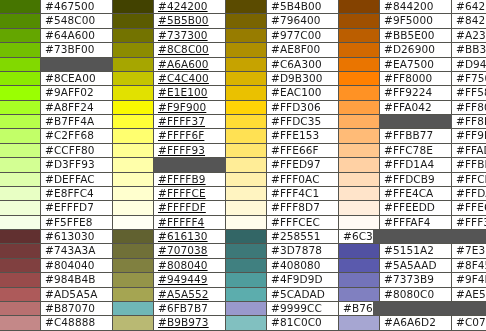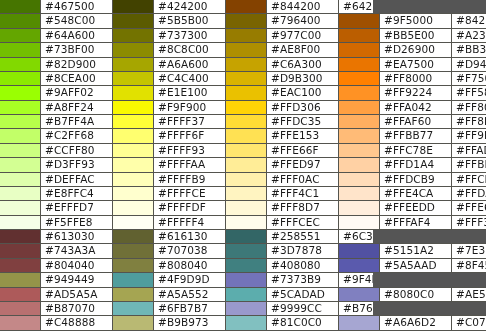--- a/index.html
+++ b/index.html
@@ -37,21 +37,21 @@
   .color-group {
     display: flex;
     flex-direction: row;
     flex: 0 0 auto;
     height: 100%;
     box-sizing: border-box;
   }
 
   
   .color-group.group-0 { width: 113px; }
-  .color-group.group-1 { width: 113px; }
+  .color-group.group-1 { width: 113px; text-decoration: underline; }
   .color-group.group-2 { width: 113px; }
   .color-group.group-3 { width: 113px; }
   .color-group.group-4 { width: 34px; }
 
   .swatch {
     height: 100%;
     box-sizing: border-box;
     border-right: 1px solid #54544e;
     flex: 0 0 auto;
   }
@@ -83,20 +83,24 @@
 <div id="palette-grid">
     <div class="palette-row">
       <div class="color-group group-0">
         <div class="swatch" style="background-color: rgb(70, 117, 0);"></div>
         <div class="hexlabel">#467500</div>
       </div>
       <div class="color-group group-1">
         <div class="swatch" style="background-color: rgb(66, 66, 0);"></div>
         <div class="hexlabel">#424200</div>
       </div>
+      <div class="color-group group-2">
+        <div class="swatch" style="background-color: rgb(91, 75, 0);"></div>
+        <div class="hexlabel">#5B4B00</div>
+      </div>
       <div class="color-group group-3">
         <div class="swatch" style="background-color: rgb(132, 66, 0);"></div>
         <div class="hexlabel">#844200</div>
       </div>
       <div class="color-group group-4">
         <div class="hexlabel">#642100</div>
       </div>
     </div>
     <div class="palette-row">
       <div class="color-group group-0">
@@ -157,21 +161,20 @@
         <div class="swatch" style="background-color: rgb(210, 105, 0);"></div>
         <div class="hexlabel">#D26900</div>
       </div>
       <div class="color-group group-4">
         <div class="hexlabel">#BB3D00</div>
       </div>
     </div>
     <div class="palette-row">
       <div class="color-group group-0">
         <div class="swatch" style="background-color: rgb(130, 217, 0);"></div>
-        <div class="hexlabel">#82D900</div>
       </div>
       <div class="color-group group-1">
         <div class="swatch" style="background-color: rgb(166, 166, 0);"></div>
         <div class="hexlabel">#A6A600</div>
       </div>
       <div class="color-group group-2">
         <div class="swatch" style="background-color: rgb(198, 163, 0);"></div>
         <div class="hexlabel">#C6A300</div>
       </div>
       <div class="color-group group-3">
@@ -253,21 +256,20 @@
       <div class="color-group group-1">
         <div class="swatch" style="background-color: rgb(255, 255, 55);"></div>
         <div class="hexlabel">#FFFF37</div>
       </div>
       <div class="color-group group-2">
         <div class="swatch" style="background-color: rgb(255, 220, 53);"></div>
         <div class="hexlabel">#FFDC35</div>
       </div>
       <div class="color-group group-3">
         <div class="swatch" style="background-color: rgb(255, 175, 96);"></div>
-        <div class="hexlabel">#FFAF60</div>
       </div>
       <div class="color-group group-4">
         <div class="hexlabel">#FF8F59</div>
       </div>
     </div>
     <div class="palette-row">
       <div class="color-group group-0">
         <div class="swatch" style="background-color: rgb(194, 255, 104);"></div>
         <div class="hexlabel">#C2FF68</div>
       </div>
@@ -308,21 +310,20 @@
         <div class="hexlabel">#FFAD86</div>
       </div>
     </div>
     <div class="palette-row">
       <div class="color-group group-0">
         <div class="swatch" style="background-color: rgb(211, 255, 147);"></div>
         <div class="hexlabel">#D3FF93</div>
       </div>
       <div class="color-group group-1">
         <div class="swatch" style="background-color: rgb(255, 255, 170);"></div>
-        <div class="hexlabel">#FFFFAA</div>
       </div>
       <div class="color-group group-2">
         <div class="swatch" style="background-color: rgb(255, 237, 151);"></div>
         <div class="hexlabel">#FFED97</div>
       </div>
       <div class="color-group group-3">
         <div class="swatch" style="background-color: rgb(255, 209, 164);"></div>
         <div class="hexlabel">#FFD1A4</div>
       </div>
       <div class="color-group group-4">
@@ -466,20 +467,24 @@
       </div>
       <div class="color-group group-3">
         <div class="swatch" style="background-color: rgb(90, 90, 173);"></div>
         <div class="hexlabel">#5A5AAD</div>
       </div>
       <div class="color-group group-4">
         <div class="hexlabel">#8F4586</div>
       </div>
     </div>
     <div class="palette-row">
+      <div class="color-group group-0">
+        <div class="swatch" style="background-color: rgb(152, 75, 75);"></div>
+        <div class="hexlabel">#984B4B</div>
+      </div>
       <div class="color-group group-1">
         <div class="swatch" style="background-color: rgb(148, 148, 73);"></div>
         <div class="hexlabel">#949449</div>
       </div>
       <div class="color-group group-2">
         <div class="swatch" style="background-color: rgb(79, 157, 157);"></div>
         <div class="hexlabel">#4F9D9D</div>
       </div>
       <div class="color-group group-3">
         <div class="swatch" style="background-color: rgb(115, 115, 185);"></div>

